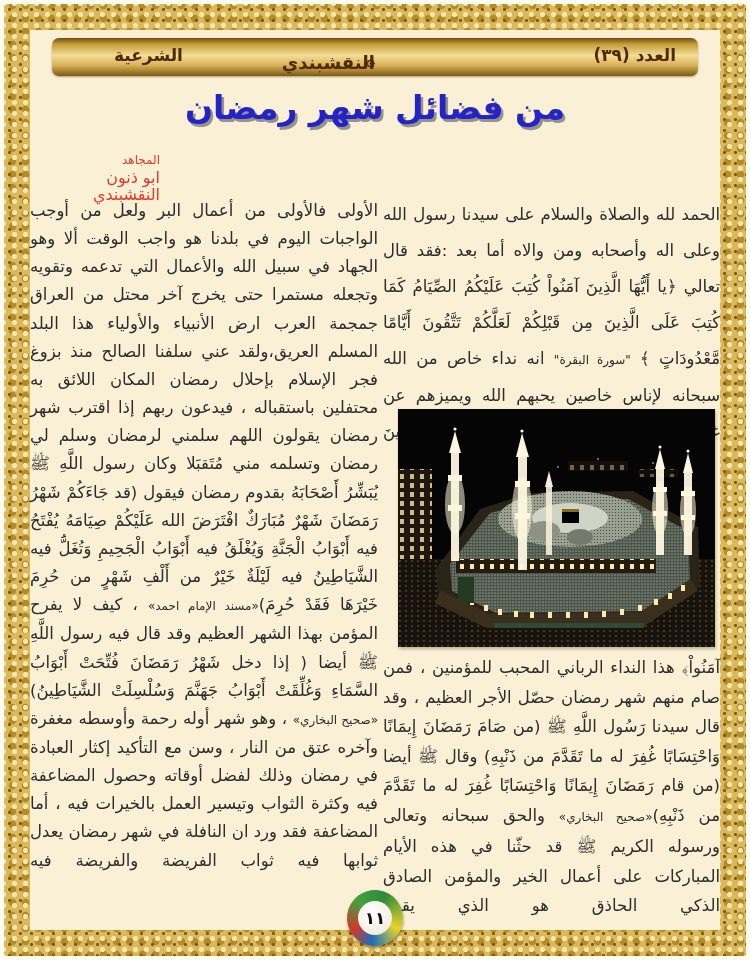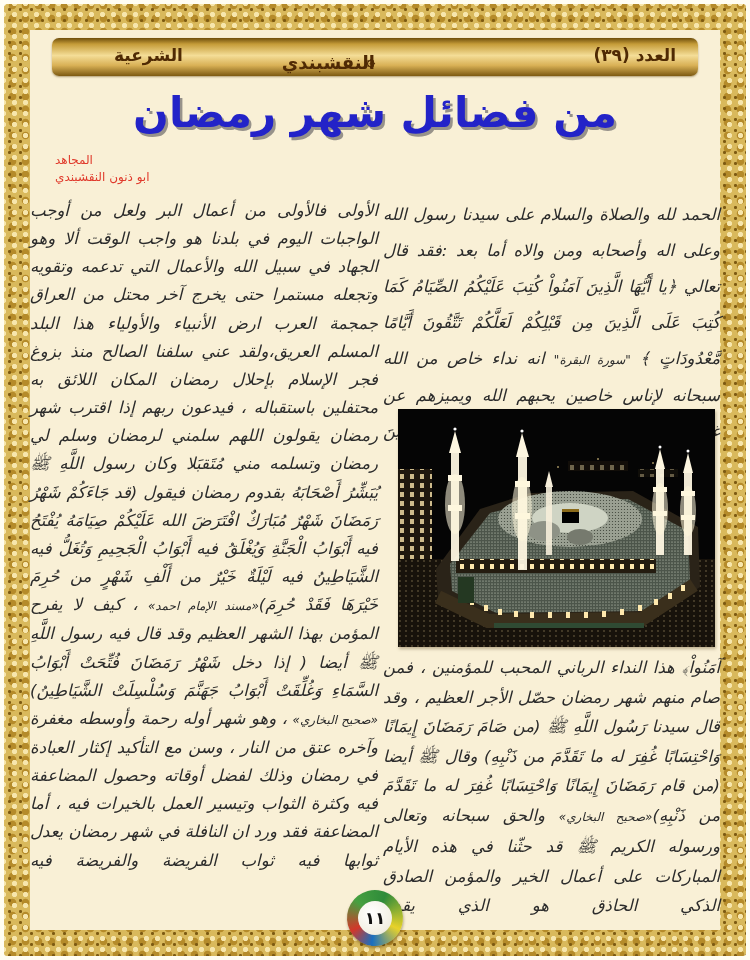--- a/index.html
+++ b/index.html
@@ -29,35 +29,35 @@
     color:#4f2a04;font-weight:bold;font-size:17px;
   }
   .header-bar span{position:absolute;top:7px;white-space:nowrap;text-align:right;}
   .hdr-issue{right:22px;}
   .hdr-center{left:50%;transform:translateX(-50%);font-size:18px;}
   .hdr-section{left:62px;}
   .hdr-ornament{font-size:15px;}
   
   .title{
     position:absolute;left:0;right:0;top:58px;text-align:center;
-    font-size:42px;font-weight:bold;color:#2323c8;
+    font-size:33px;font-weight:bold;color:#2323c8;
     text-shadow:2.5px 2.5px 0 #97928a;
     letter-spacing:1px;
   }
   
   .byline{
-    position:absolute;right:560px;left:25px;top:122px;text-align:left;
+    position:absolute;right:560px;left:25px;top:122px;text-align:right;
     color:#e03a2c;line-height:17px;
   }
   .byline .b1{font-size:12px;}
-  .byline .b2{font-size:12px;}
+  .byline .b2{font-size:16px;}
   
   .coltext{
     position:absolute;color:#2b2b2b;font-size:16.5px;
-    text-align:justify;direction:rtl;font-style:italic;
+    text-align:justify;direction:rtl;
   }
   .coltext:after{content:"";display:inline-block;width:100%;}
   .col-right-top{left:353px;top:167px;width:337px;line-height:36px;}
   .col-right-bottom{left:353px;top:623px;width:337px;line-height:29.5px;}
   .col-left{left:0px;top:167px;width:348px;line-height:28.15px;}
   .seg-small{font-size:12px;}
   .seg-normal{}
   
   .photo{
     position:absolute;left:368px;top:379px;width:317px;height:238px;

